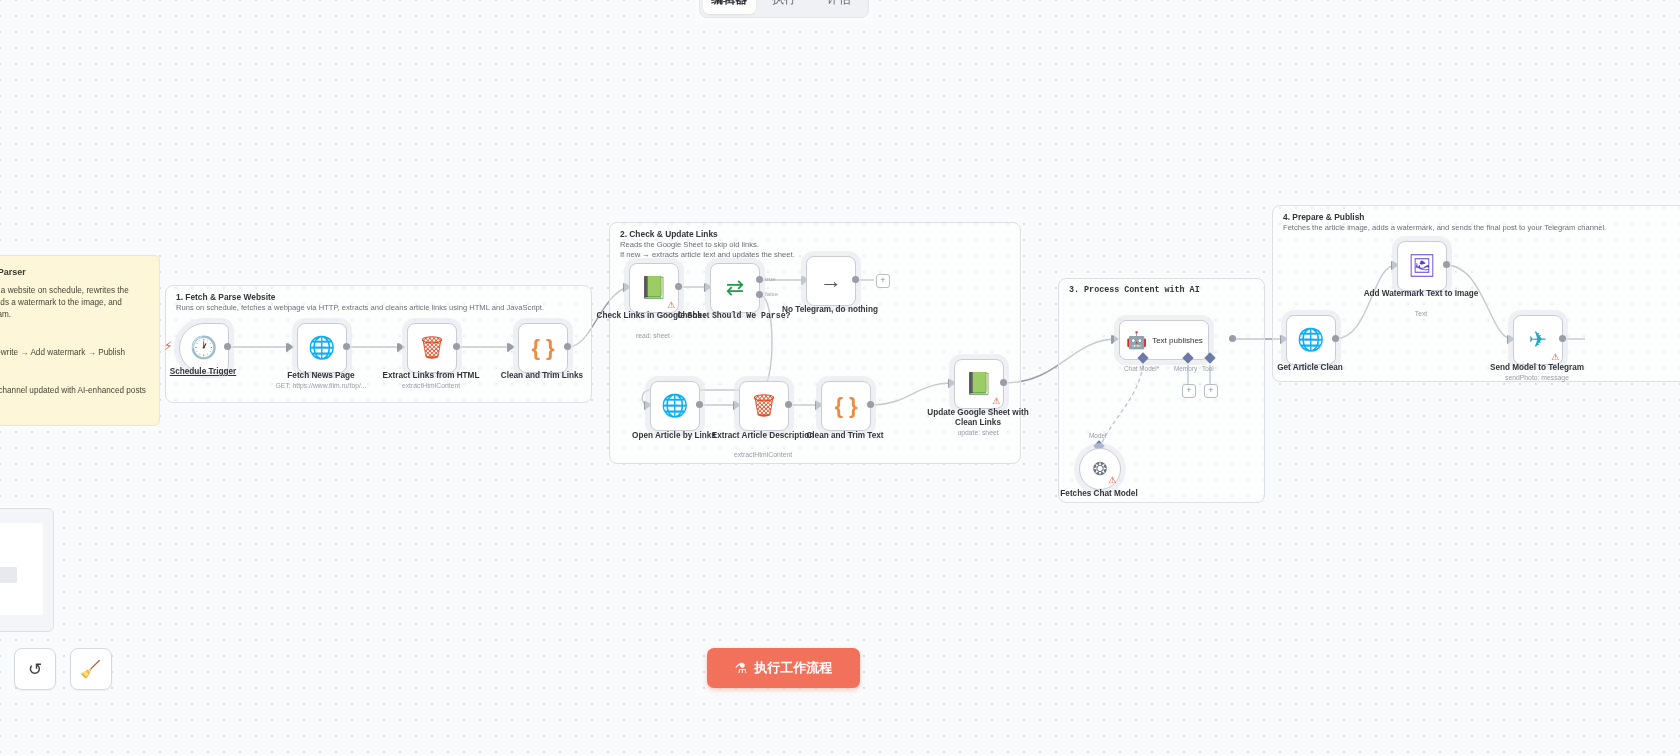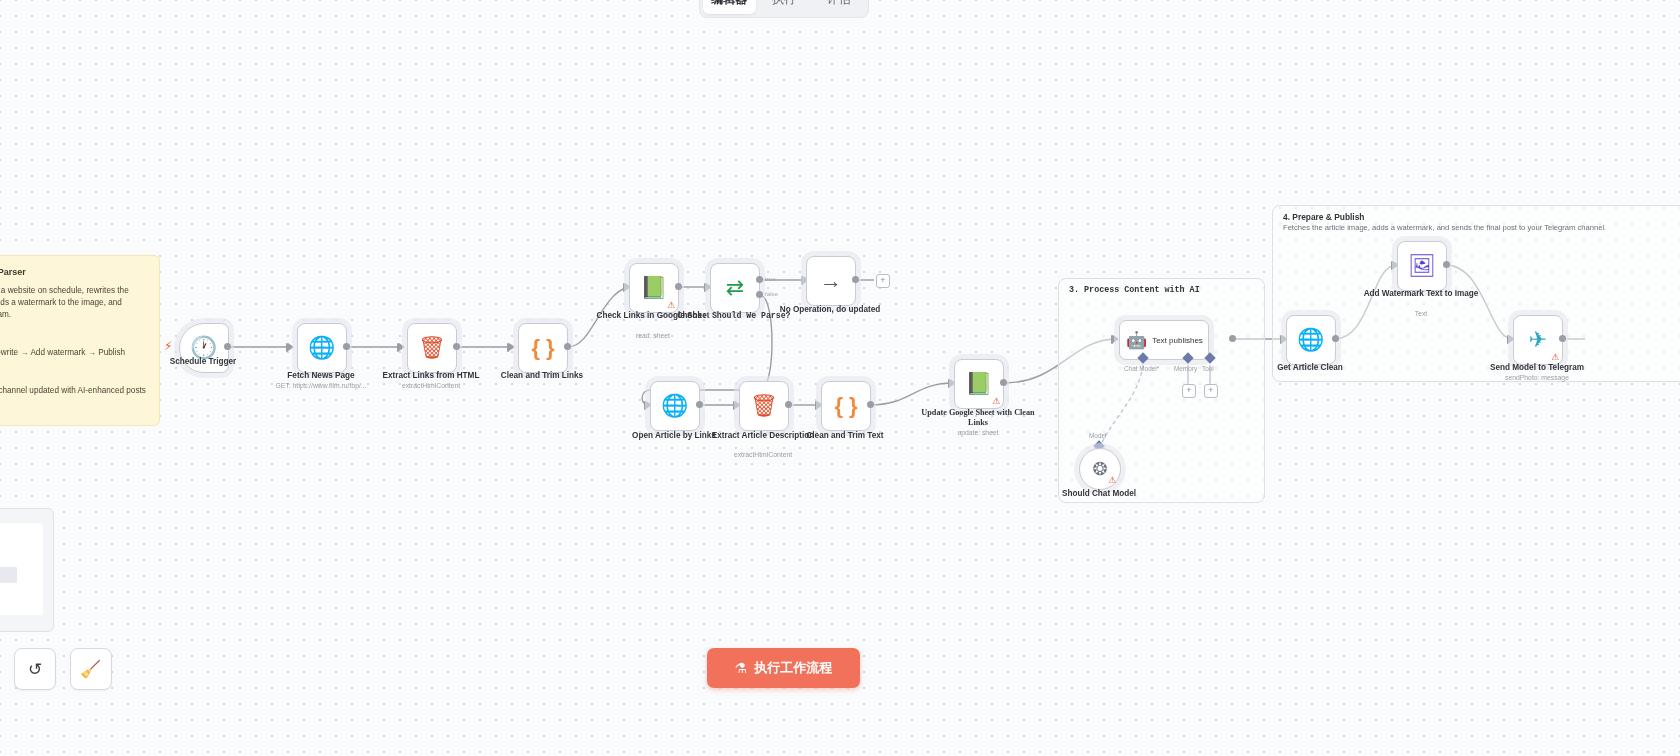--- a/index.html
+++ b/index.html
@@ -161,27 +161,31 @@
     <div class="st-title">AI Telegram Web Parser</div>
     <p>Automatically parses a website on schedule, rewrites the article text with AI, adds a watermark to the image, and publishes it to Telegram.</p>
     <p class="lbl">Flow:</p>
     <p>Fetch → Parse → Rewrite → Add watermark → Publish</p>
     <p class="lbl">Use Case:</p>
     <p>Keep your Telegram channel updated with AI-enhanced posts from any website.</p>
     <p class="lbl">Requirements:</p>
 
   </div>
 
+  <div class="group" style="left:165px;top:285px;width:425px;height:116px;">
+    <div class="g-title">1. Fetch &amp; Parse Website</div>
+    <div class="g-desc">Runs on schedule, fetches a webpage via HTTP, extracts and cleans article links using HTML and JavaScript.</div>
+  </div>
 
   <div class="bolt" style="left:164px;top:340px;">⚡</div>
   <div class="node trigger" style="left:179px;top:323px;">
     <span class="glyph" style="color:#2aa79b;">🕐</span>
   </div>
   <div class="port" style="left:224px;top:343px;"></div>
-  <div class="nlabel" style="left:143px;top:357px;">Schedule Trigger</div>
+  <div class="nlabel" style="left:143px;top:367px;text-decoration:underline;">Schedule Trigger</div>
 
   <div class="arrowbar" style="left:286px;top:343px;"></div>
   <div class="arrow" style="left:288px;top:343px;"></div>
   <div class="node" style="left:297px;top:323px;">
     <span class="glyph" style="color:#2b3cd6;">🌐</span>
   </div>
   <div class="port" style="left:343px;top:343px;"></div>
   <div class="nlabel" style="left:261px;top:371px;">Fetch News Page</div>
   <div class="nsub" style="left:261px;top:382px;">GET: https://www.film.ru/top/...</div>
 
@@ -195,20 +199,25 @@
   <div class="nsub" style="left:371px;top:382px;">extractHtmlContent</div>
 
   <div class="arrowbar" style="left:507px;top:343px;"></div>
   <div class="arrow" style="left:509px;top:343px;"></div>
   <div class="node" style="left:518px;top:323px;">
     <span class="glyph" style="color:#f08a3c;font-weight:600;">{ }</span>
   </div>
   <div class="port" style="left:564px;top:343px;"></div>
   <div class="nlabel" style="left:482px;top:371px;">Clean and Trim Links</div>
 
+  <div class="group" style="left:609px;top:222px;width:410px;height:240px;">
+    <div class="g-title">2. Check &amp; Update Links</div>
+    <div class="g-desc">Reads the Google Sheet to skip old links.
+If new → extracts article text and updates the sheet.</div>
+  </div>
 
   <div class="arrowbar" style="left:623px;top:283px;"></div>
   <div class="arrow" style="left:625px;top:283px;"></div>
   <div class="node" style="left:629px;top:263px;">
     <span class="glyph" style="color:#0f9d58;">📗</span>
     <span class="warn">⚠</span>
   </div>
   <div class="port" style="left:675px;top:283px;"></div>
   <div class="nlabel" style="left:593px;top:311px;">Check Links in Google Sheet</div>
   <div class="nsub" style="left:593px;top:332px;">read: sheet</div>
@@ -224,21 +233,21 @@
   <div class="edgelbl" style="left:765px;top:290px;">false</div>
   <div class="nlabel" style="left:674px;top:311px;font-family:Liberation Mono, monospace;">Check: Should We Parse?</div>
 
   <div class="arrowbar" style="left:801px;top:276px;"></div>
   <div class="arrow" style="left:803px;top:276px;"></div>
   <div class="node" style="left:806px;top:256px;">
     <span class="glyph" style="color:#55585f;">→</span>
   </div>
   <div class="port" style="left:852px;top:276px;"></div>
   <div class="plusbox" style="left:876px;top:274px;">+</div>
-  <div class="nlabel" style="left:770px;top:305px;">No Operation, do updated</div>
+  <div class="nlabel" style="left:770px;top:305px;">No Telegram, do nothing</div>
 
   <div class="arrowbar" style="left:644px;top:401px;"></div>
   <div class="arrow" style="left:646px;top:401px;"></div>
   <div class="node" style="left:650px;top:381px;">
     <span class="glyph" style="color:#2b3cd6;">🌐</span>
   </div>
   <div class="port" style="left:696px;top:401px;"></div>
   <div class="nlabel" style="left:614px;top:431px;">Open Article by Links</div>
 
   <div class="arrowbar" style="left:733px;top:401px;"></div>
@@ -258,21 +267,21 @@
   <div class="port" style="left:867px;top:401px;"></div>
   <div class="nlabel" style="left:785px;top:431px;">Clean and Trim Text</div>
 
   <div class="arrowbar" style="left:948px;top:379px;"></div>
   <div class="arrow" style="left:950px;top:379px;"></div>
   <div class="node" style="left:954px;top:359px;">
     <span class="glyph" style="color:#0f9d58;">📗</span>
     <span class="warn">⚠</span>
   </div>
   <div class="port" style="left:1000px;top:379px;"></div>
-  <div class="nlabel" style="left:918px;top:408px;font-family:Liberation Serif, serif;">Update Google Sheet with Clean Links</div>
+  <div class="nlabel" style="left:918px;top:408px;">Update Google Sheet with Clean Links</div>
   <div class="nsub" style="left:918px;top:429px;">update: sheet</div>
 
   <div class="group" style="left:1058px;top:278px;width:205px;height:223px;font-family:Liberation Mono, monospace;">
     <div class="g-title">3. Process Content with AI</div>
   </div>
 
   <div class="arrowbar" style="left:1111px;top:335px;"></div>
   <div class="arrow" style="left:1113px;top:335px;"></div>
   <div class="node agent" style="left:1119px;top:320px;">
     <span class="glyph" style="font-size:17px;color:#3c3e45;">🤖</span>
@@ -288,21 +297,21 @@
   <div class="plabel" style="left:1202px;top:365px;">Tool</div>
   <div class="plusbox" style="left:1182px;top:384px;">+</div>
   <div class="plusbox" style="left:1204px;top:384px;">+</div>
 
   <div class="diamond" style="left:1095px;top:442px;"></div>
   <div class="plabel" style="left:1089px;top:432px;">Model</div>
   <div class="node circle" style="left:1079px;top:448px;">
     <span class="glyph" style="font-size:18px;color:#6c7380;">❂</span>
     <span class="warn" style="right:4px;bottom:4px;">⚠</span>
   </div>
-  <div class="nlabel" style="left:1039px;top:489px;">Should Chat Model</div>
+  <div class="nlabel" style="left:1039px;top:489px;">Fetches Chat Model</div>
 
   <div class="group" style="left:1272px;top:205px;width:420px;height:175px;">
     <div class="g-title">4. Prepare &amp; Publish</div>
     <div class="g-desc">Fetches the article image, adds a watermark, and sends the final post to your Telegram channel.</div>
   </div>
 
   <div class="arrowbar" style="left:1280px;top:335px;"></div>
   <div class="arrow" style="left:1282px;top:335px;"></div>
   <div class="node" style="left:1286px;top:315px;">
     <span class="glyph" style="color:#2b3cd6;">🌐</span>

